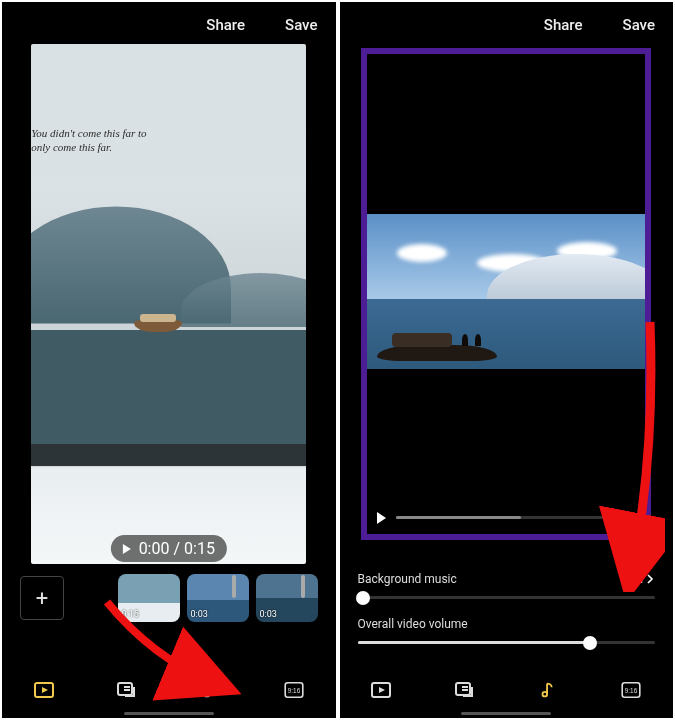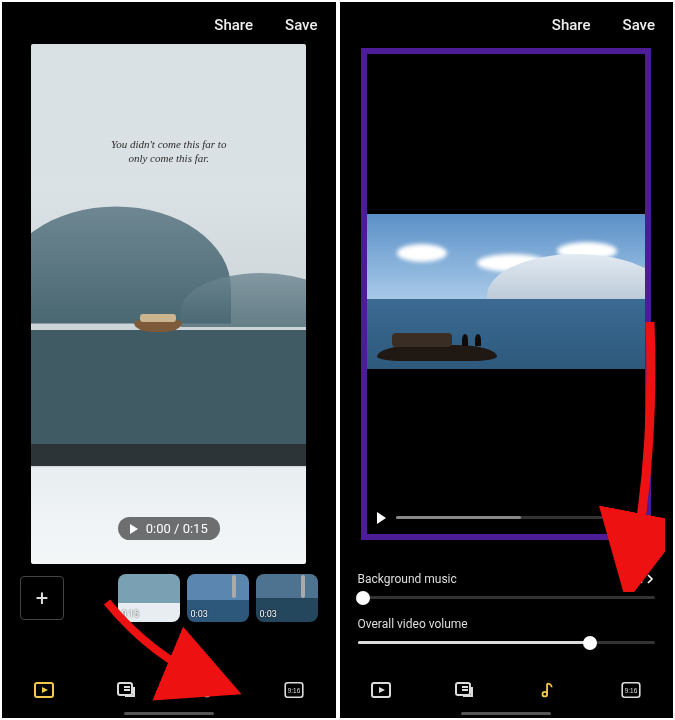--- a/index.html
+++ b/index.html
@@ -1,50 +1,50 @@
 <!DOCTYPE html>
 <html><head>
 <meta charset="utf-8">
 <style>
   html,body{margin:0;padding:0;background:#fff;font-family:-apple-system,BlinkMacSystemFont,"Segoe UI",Roboto,Helvetica,Arial,sans-serif;}
   .stage{width:675px;height:720px;background:#fff;display:flex;gap:4px;padding:2px;box-sizing:border-box;}
   .phone{flex:1;background:#000;position:relative;color:#fff;overflow:hidden;}
-  .header{display:flex;justify-content:flex-end;gap:32px;padding:14px 18px 10px 18px;font-size:15px;font-weight:500;color:#eee;}
+  .header{display:flex;justify-content:flex-end;gap:40px;padding:14px 18px 10px 18px;font-size:15px;font-weight:500;color:#eee;}
   .header span{cursor:pointer;}
   
   .preview{position:relative;display:flex;justify-content:center;}
   .preview-frame{position:relative;background:#000;overflow:hidden;}
   .frame-left{width:275px;height:520px;border-radius:2px;}
   .frame-right{margin-top:4px;width:278px;height:480px;border:6px solid #4c1d95;}
   
   .scene-sky{position:absolute;left:0;top:0;width:100%;height:55%;background:linear-gradient(to bottom,#d9e0e4 0%,#dbe2e5 50%,#cdd4d8 100%);}
   .mountain{position:absolute;left:-30px;bottom:0;width:230px;height:130px;border-radius:50% 50% 0 0/70% 70% 0 0;background:linear-gradient(180deg,#6e8792,#4a6872);transform:scaleY(0.9);}
   .mountain.small{left:150px;width:160px;height:60px;opacity:.8;}
   .scene-water{position:absolute;left:0;top:55%;width:100%;height:22%;background:#415b65;}
   .scene-snow{position:absolute;left:0;bottom:0;width:100%;height:23%;background:linear-gradient(180deg,#4b555a 0 10%,#e9eef1 20%,#f4f7f8 100%);}
   .snow-ridge{position:absolute;top:0;left:0;width:100%;height:22px;background:#2d3438;}
   .boat{position:absolute;left:46%;top:53%;transform:translateX(-50%);width:48px;height:12px;background:#7d5b3a;border-radius:20% 20% 50% 50%/30% 30% 100% 100%;}
   .boat::after{content:"";position:absolute;left:6px;top:-6px;width:36px;height:8px;background:#cbb58f;border-radius:3px;}
-  .caption{position:absolute;top:93px;left:0;width:100%;text-align:center;font-style:italic;font-family:"Times New Roman",serif;color:#2b2b2b;font-size:11px;line-height:14px;}
+  .caption{position:absolute;top:82px;left:0;width:100%;font-style:italic;font-family:"Times New Roman",serif;color:#2b2b2b;font-size:11px;line-height:14px;}
   
   .frame-right .inner-img{position:absolute;left:0;top:160px;width:100%;height:155px;overflow:hidden;}
   .rsky{position:absolute;left:0;top:0;width:100%;height:55%;background:linear-gradient(#5b90c7,#a7c9e8);}
   .rcloud{position:absolute;width:50px;height:18px;background:#fff;border-radius:50%;filter:blur(2px);}
   .rc1{left:30px;top:30px;}
   .rc2{left:110px;top:40px;width:70px;}
   .rc3{left:190px;top:28px;width:60px;}
   .rmount{position:absolute;left:120px;top:40px;width:180px;height:50px;background:linear-gradient(#e2eaf2,#b8c7d6);border-radius:60% 60% 0 0/100% 100% 0 0;}
   .rwater{position:absolute;left:0;top:55%;width:100%;height:45%;background:linear-gradient(#3c6a93,#2d597c);}
   .rboat{position:absolute;left:10px;bottom:8px;width:120px;height:16px;background:#201812;border-radius:50% 50% 30% 30%/100% 100% 40% 40%;}
   .rboat::after{content:"";position:absolute;left:15px;top:-12px;width:60px;height:14px;background:#3a2e24;border-radius:4px;}
   .rboat .person{position:absolute;width:6px;height:12px;background:#0e0b08;top:-11px;border-radius:50% 50% 0 0;}
   .rboat .p1{left:85px;}
   .rboat .p2{left:98px;}
   
-  .play-pill{position:absolute;bottom:24px;left:50%;transform:translateX(-50%);display:flex;align-items:center;gap:8px;background:rgba(0,0,0,.55);padding:4px 12px;border-radius:18px;font-size:13px;color:#fff;}
+  .play-pill{position:absolute;bottom:2px;left:50%;transform:translateX(-50%);display:flex;align-items:center;gap:8px;background:rgba(0,0,0,.55);padding:4px 12px;border-radius:18px;font-size:16px;color:#fff;}
   .play-ico{width:0;height:0;border-left:8px solid #fff;border-top:5px solid transparent;border-bottom:5px solid transparent;}
   
   .play-bar{position:absolute;bottom:10px;left:10px;right:10px;display:flex;align-items:center;gap:10px;color:#fff;font-size:11px;}
   .play-bar .play-ico{border-left-width:9px;border-top-width:6px;border-bottom-width:6px;}
   .play-track{flex:1;height:3px;background:#333;position:relative;border-radius:2px;}
   .play-track .fill{position:absolute;left:0;top:0;height:100%;width:60%;background:#888;border-radius:2px;}
   
   .clip-row{display:flex;align-items:center;gap:10px;margin-top:10px;padding:0 18px;}
   .add-btn{width:42px;height:42px;border:1px solid #444;border-radius:4px;display:flex;align-items:center;justify-content:center;font-size:22px;color:#ddd;}
   .thumbs{display:flex;overflow:hidden;}

